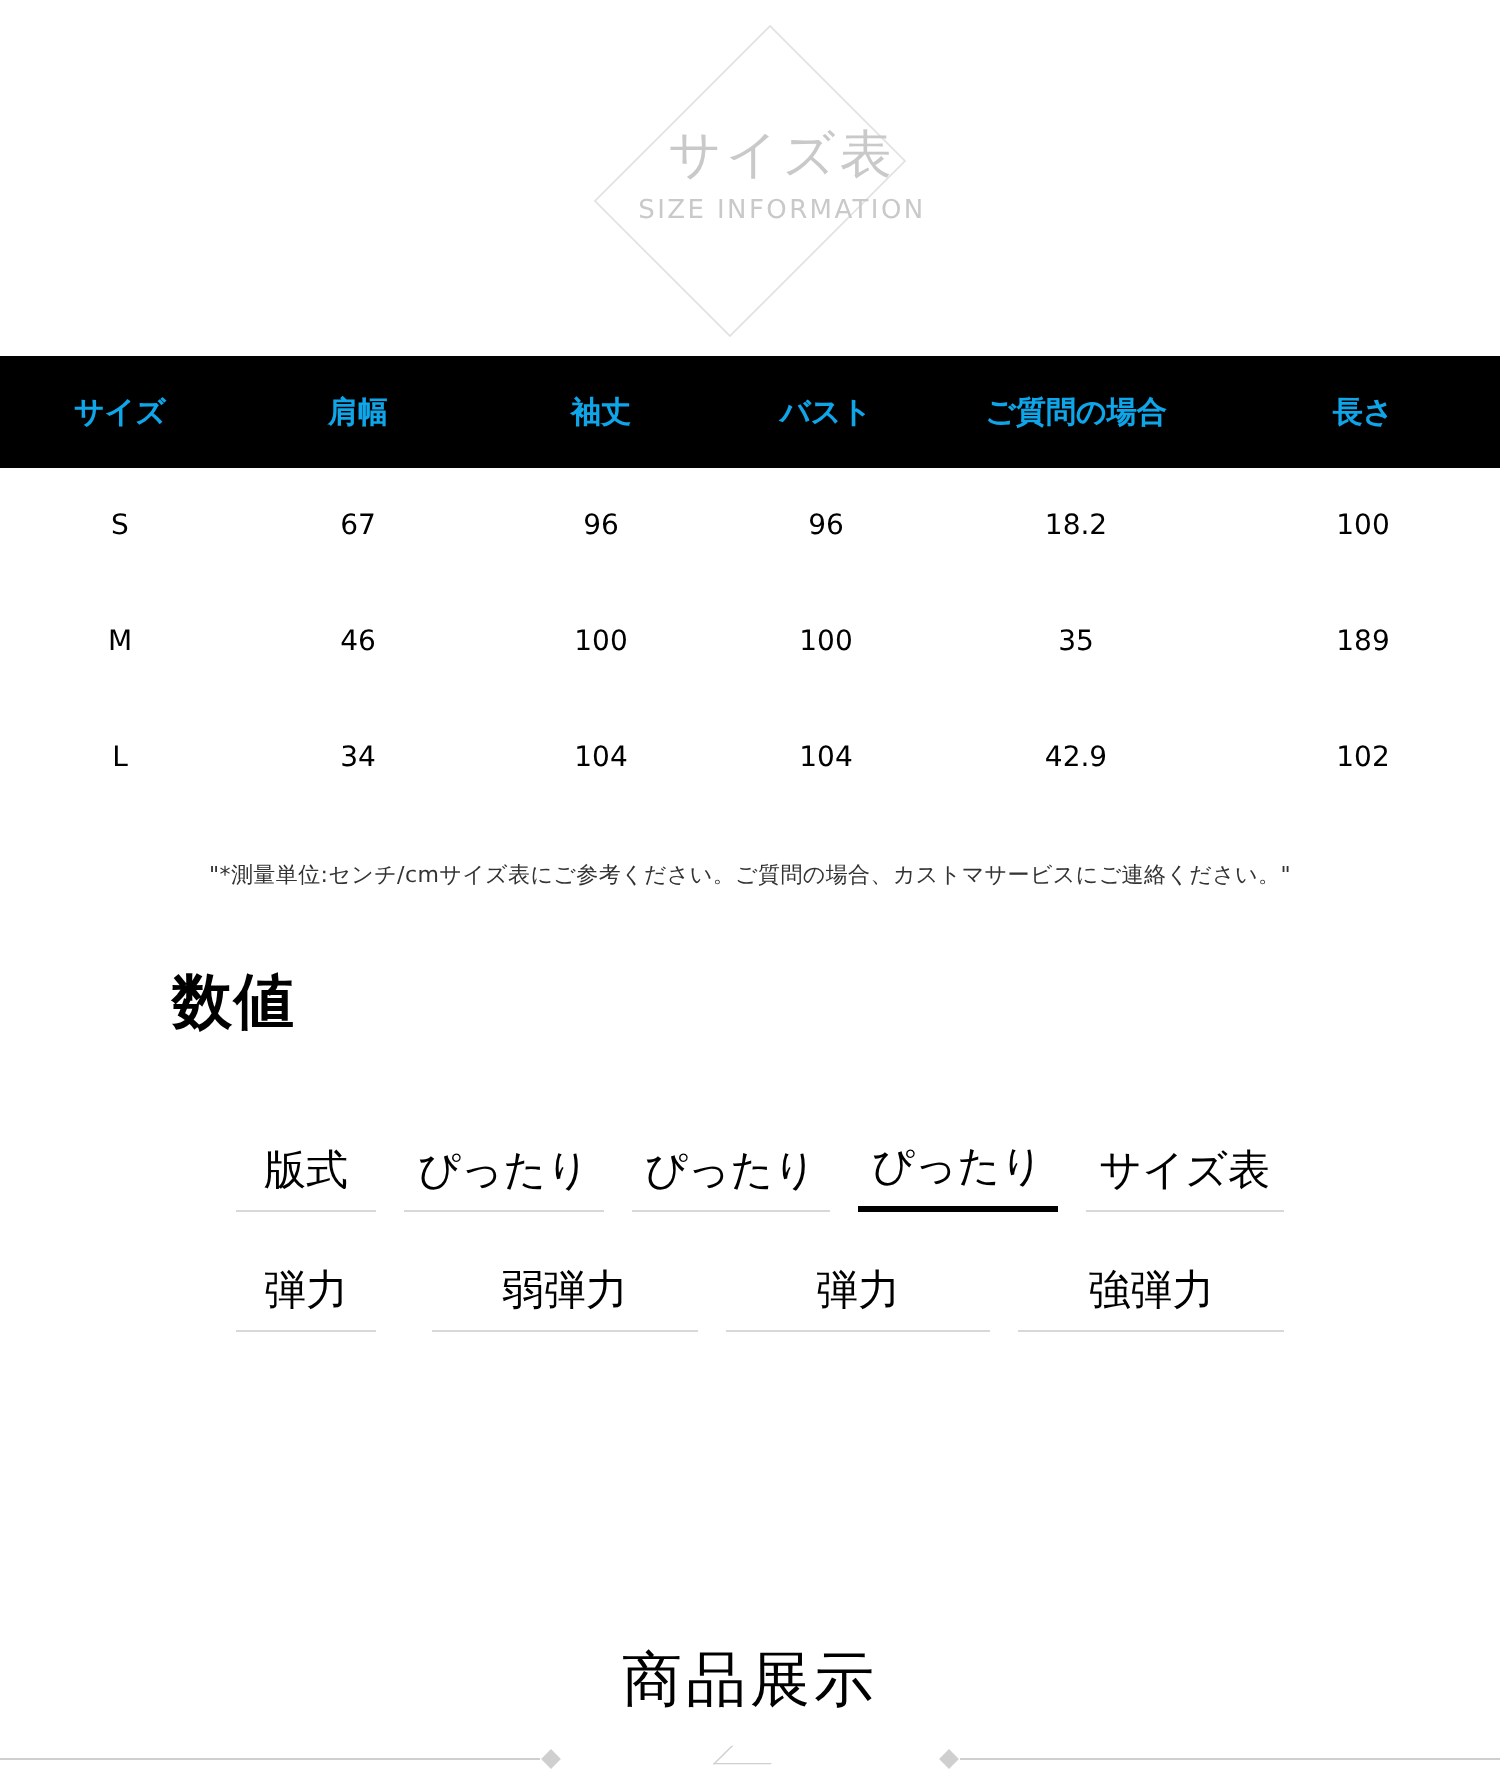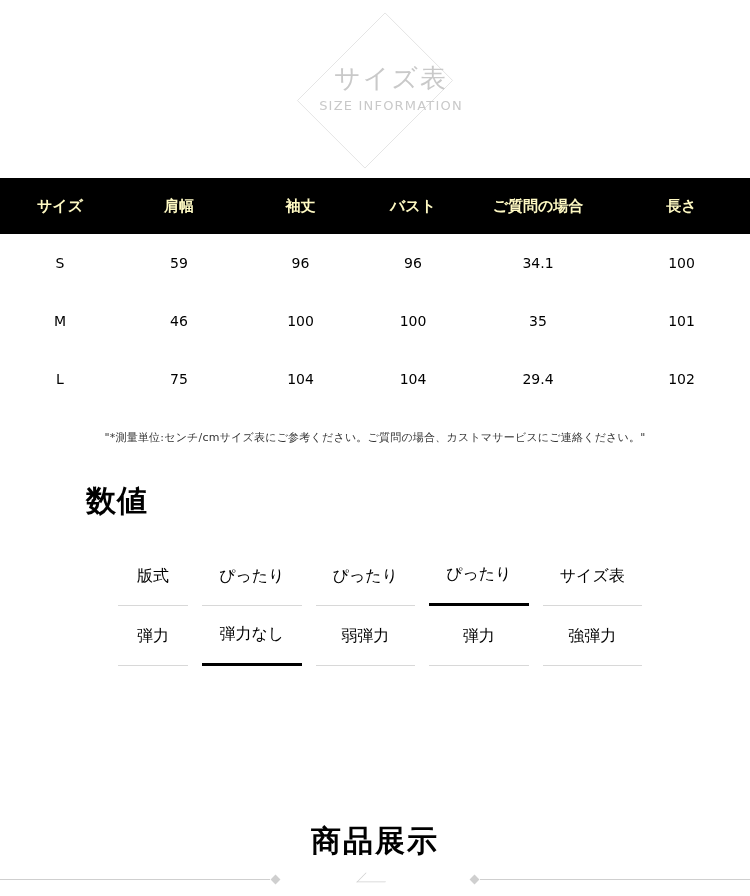--- a/index.html
+++ b/index.html
@@ -57,21 +57,21 @@
   }
 
   
   .size-table {
     width: 750px;
     border-collapse: collapse;
     table-layout: fixed;
   }
   .size-table thead th {
     background: #000000;
-    color: #fef9c3;
+    color: #0ea5e9;
     font-size: 15px;
     font-weight: bold;
     height: 54px;
     text-align: center;
     vertical-align: middle;
   }
   .size-table tbody td {
     font-size: 14px;
     height: 56px;
     text-align: center;
@@ -107,22 +107,22 @@
   .scale-row {
     display: flex;
     align-items: flex-end;
     padding: 0 108px 0 118px;
     height: 60px;
     box-sizing: border-box;
   }
   .scale-cell {
     flex: 1;
     text-align: center;
-    font-size: 16px;
-    padding-bottom: 18px;
+    font-size: 21px;
+    padding-bottom: 6px;
     border-bottom: 1px solid #d8d8d8;
     position: relative;
   }
   .scale-cell.label {
     flex: 0 0 70px;
     text-align: center;
   }
   .scale-cell.active {
     border-bottom: 3px solid #000000;
     font-weight: normal;
@@ -132,21 +132,21 @@
   
   .bottom {
     position: absolute;
     left: 0;
     bottom: 0;
     width: 750px;
     text-align: center;
   }
   .bottom-title {
     font-size: 30px;
-    font-weight: bold;
+    font-weight: normal;
     letter-spacing: 2px;
     line-height: 46px;
   }
   .bottom-rule {
     position: relative;
     height: 26px;
     margin-top: 6px;
   }
   .bottom-rule .line {
     position: absolute;
@@ -205,40 +205,40 @@
       <th>肩幅</th>
       <th>袖丈</th>
       <th>バスト</th>
       <th>ご質問の場合</th>
       <th>長さ</th>
     </tr>
   </thead>
   <tbody>
     <tr>
       <td>S</td>
-      <td>59</td>
+      <td>67</td>
       <td>96</td>
       <td>96</td>
-      <td>34.1</td>
+      <td>18.2</td>
       <td>100</td>
     </tr>
     <tr>
       <td>M</td>
       <td>46</td>
       <td>100</td>
       <td>100</td>
       <td>35</td>
-      <td>101</td>
+      <td>189</td>
     </tr>
     <tr>
       <td>L</td>
-      <td>75</td>
+      <td>34</td>
       <td>104</td>
       <td>104</td>
-      <td>29.4</td>
+      <td>42.9</td>
       <td>102</td>
     </tr>
   </tbody>
 </table>
 
 <div class="note">"*測量単位:センチ/cmサイズ表にご参考ください。ご質問の場合、カストマサービスにご連絡ください。"</div>
 
 <div class="section-heading">数値</div>
 
 <div class="scales">
@@ -251,21 +251,20 @@
     <div class="scale-cell">ぴったり</div>
     <div class="scale-gap"></div>
     <div class="scale-cell active">ぴったり</div>
     <div class="scale-gap"></div>
     <div class="scale-cell">サイズ表</div>
   </div>
 
   <div class="scale-row">
     <div class="scale-cell label">弾力</div>
     <div class="scale-gap"></div>
-    <div class="scale-cell active">弾力なし</div>
     <div class="scale-gap"></div>
     <div class="scale-cell">弱弾力</div>
     <div class="scale-gap"></div>
     <div class="scale-cell">弾力</div>
     <div class="scale-gap"></div>
     <div class="scale-cell">強弾力</div>
   </div>
 
 
 </div>

